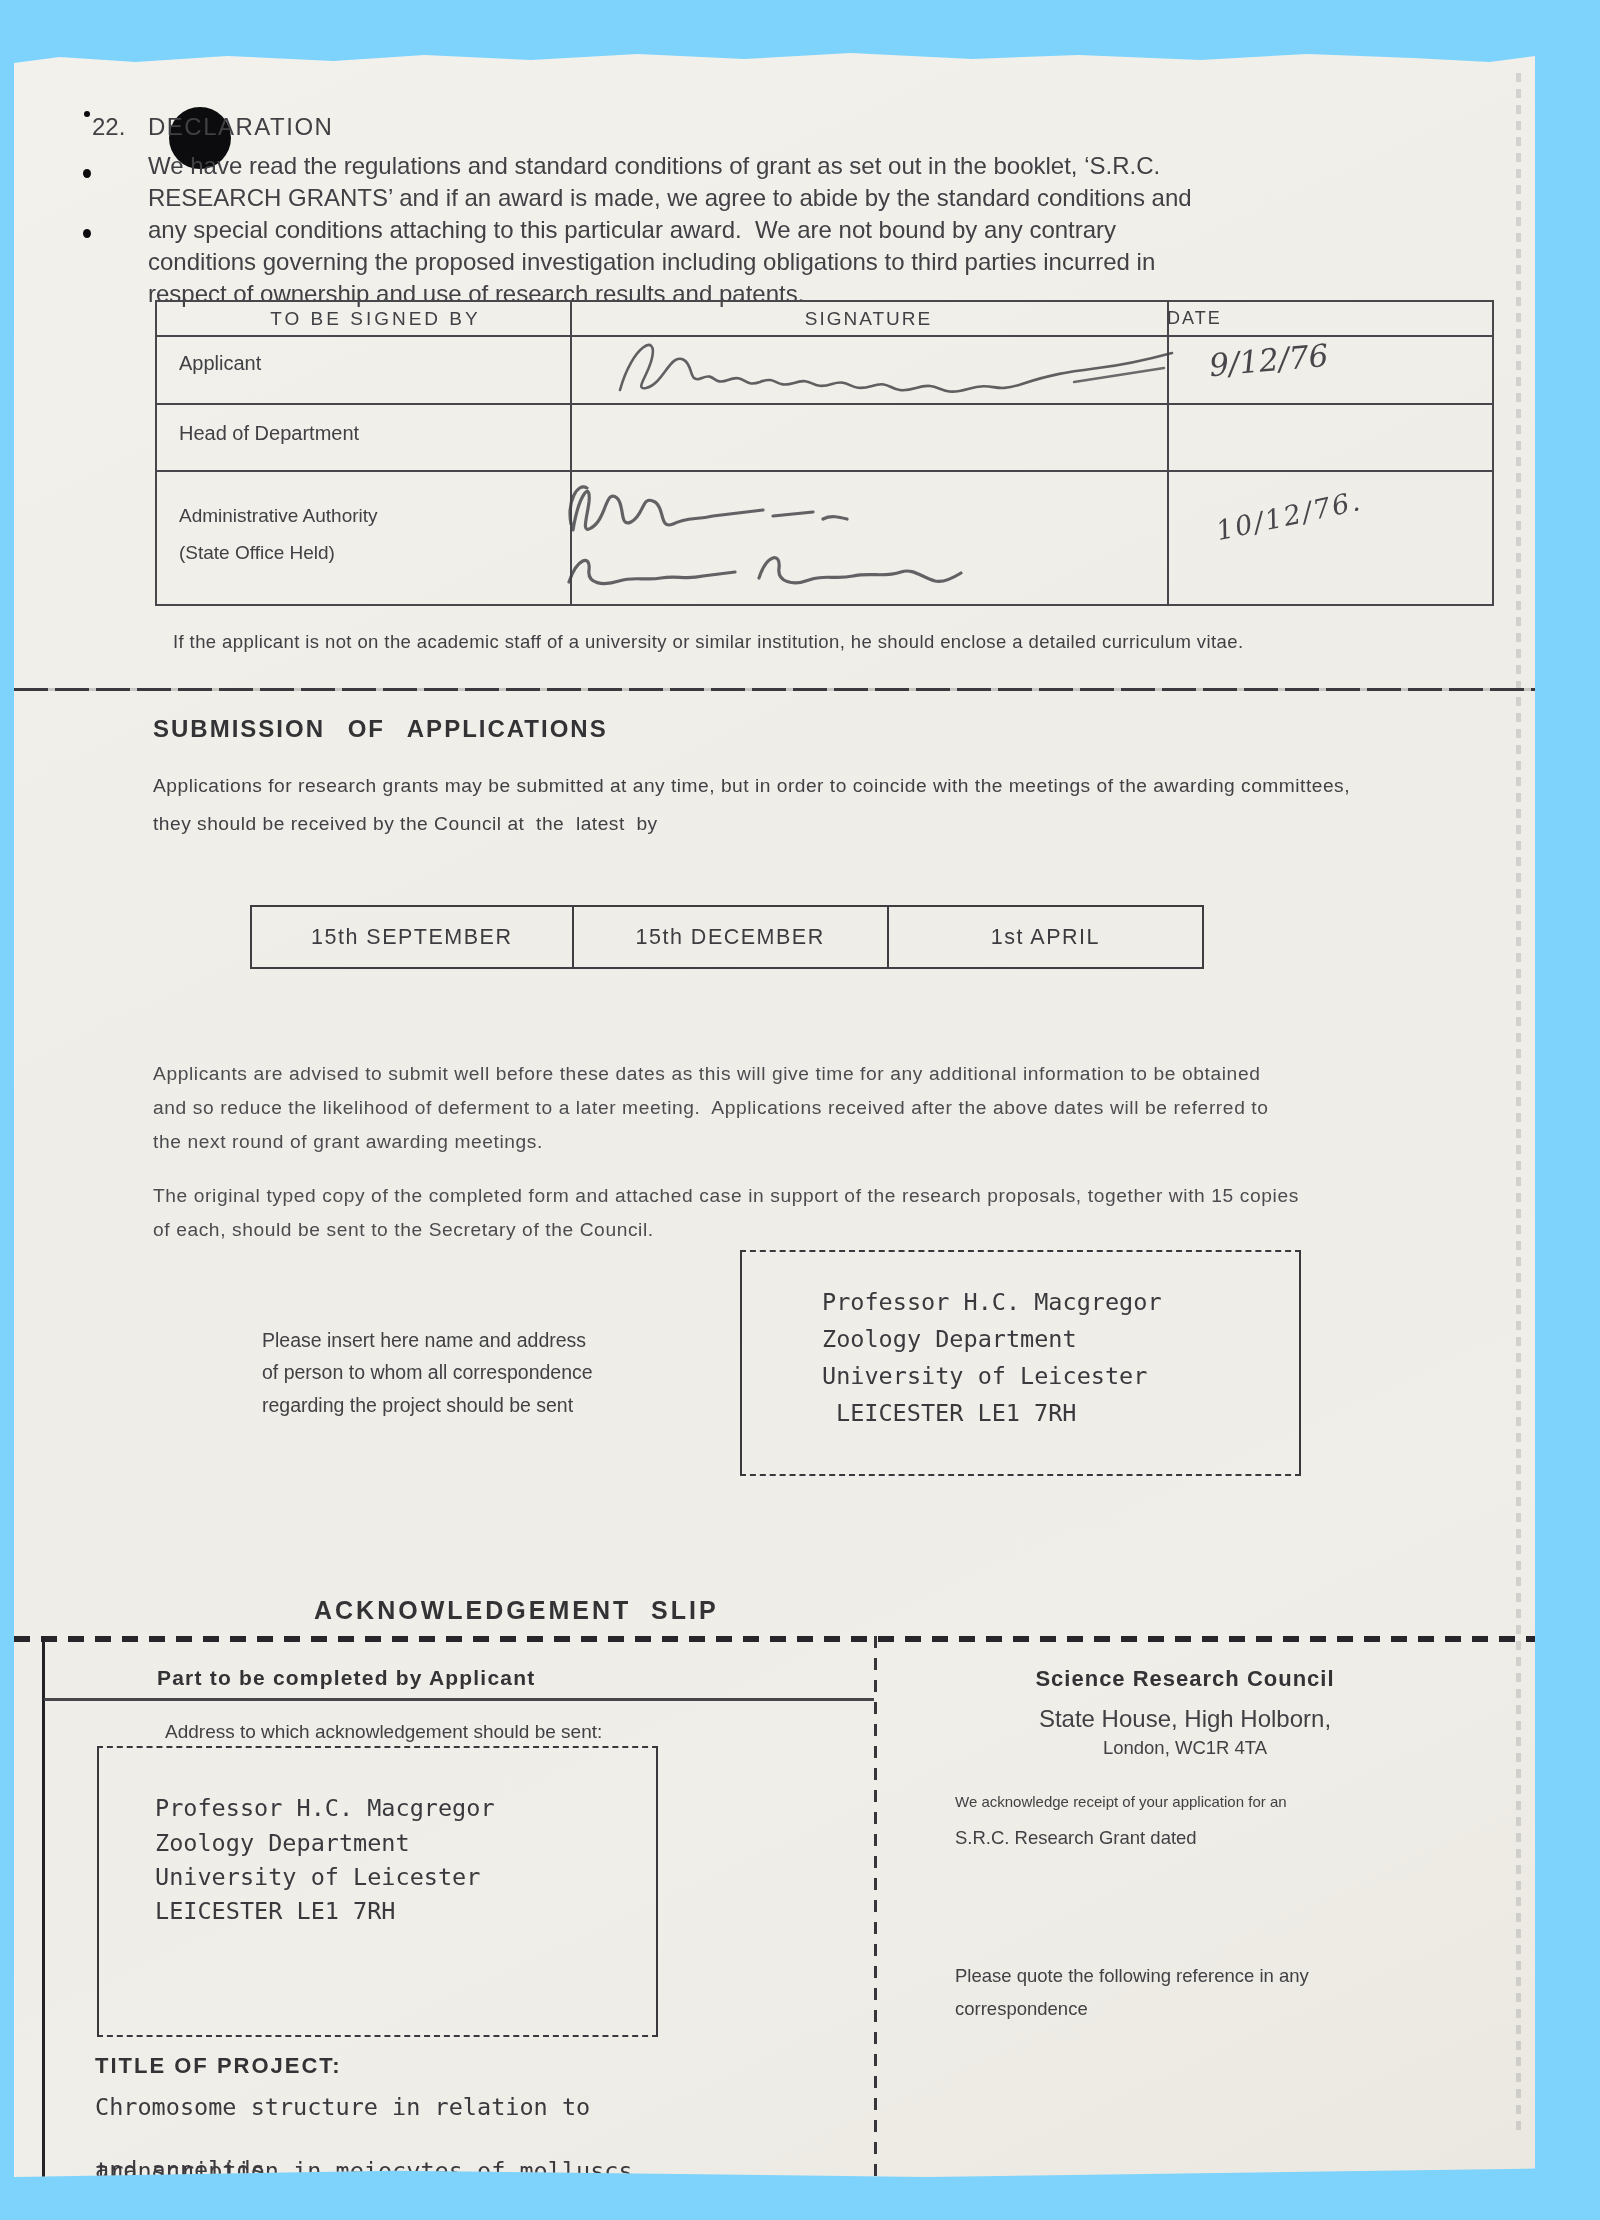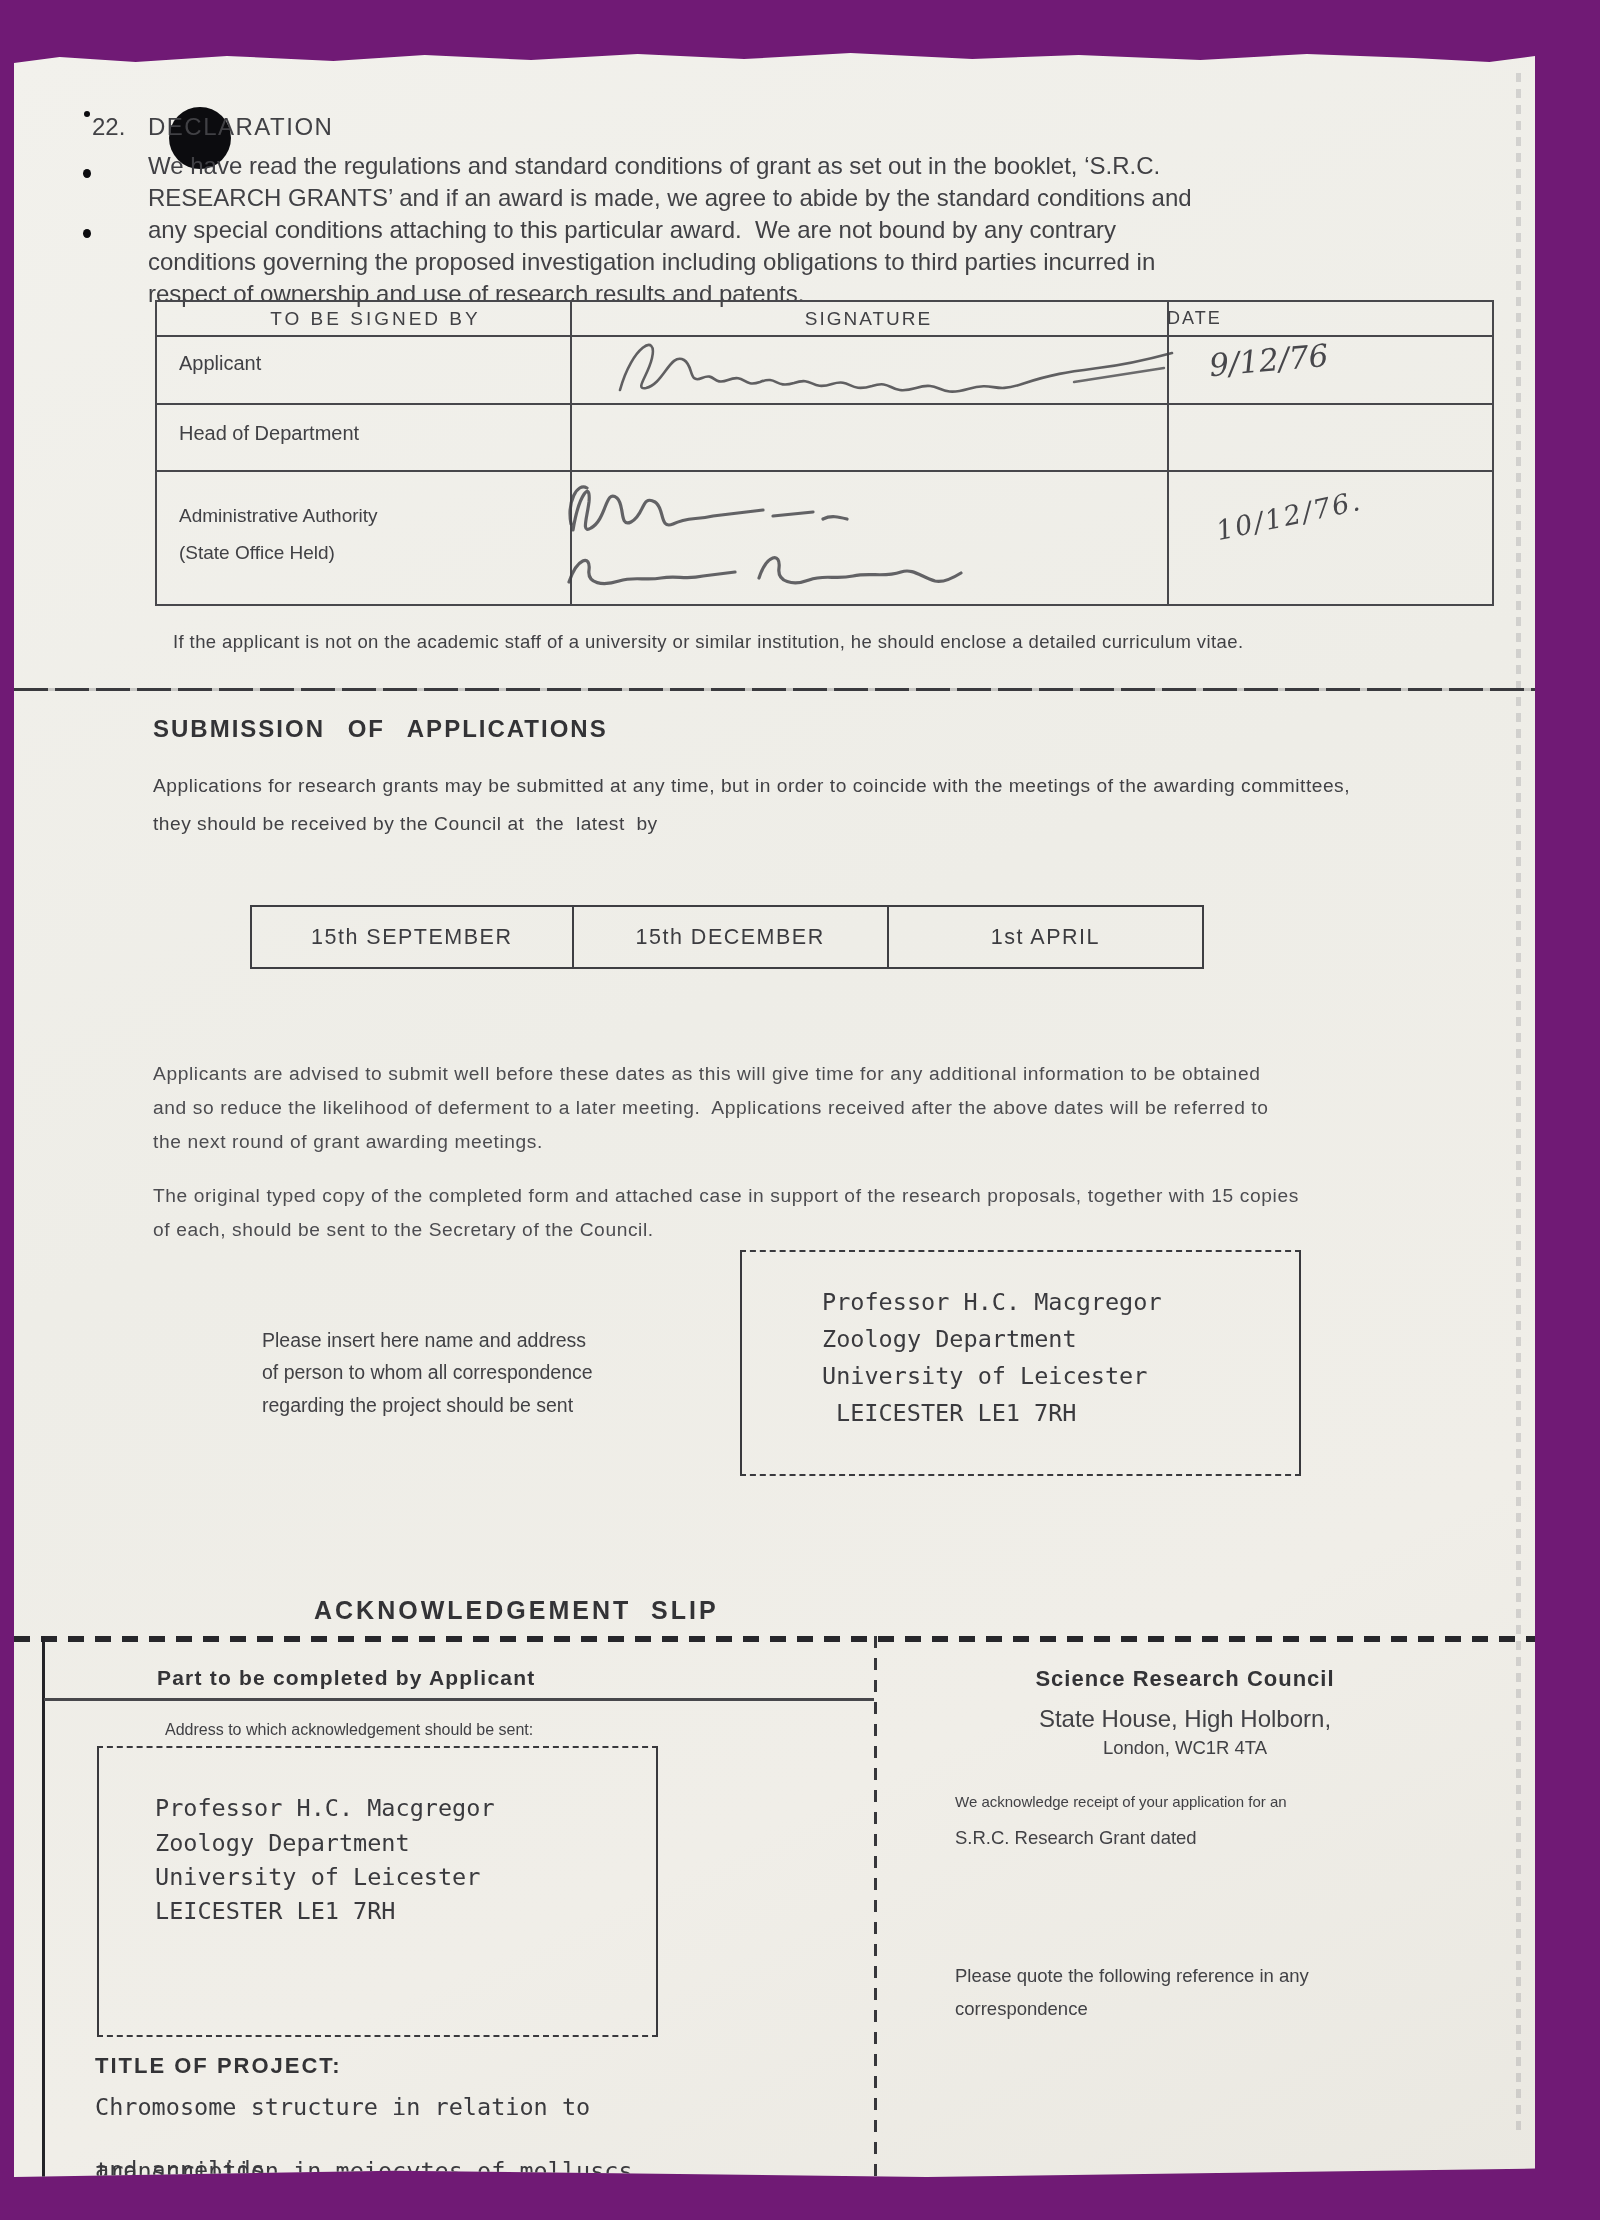--- a/index.html
+++ b/index.html
@@ -1,16 +1,16 @@
 <!DOCTYPE html>
 <html><head>
 <meta charset="utf-8">
 <style>
   html,body{margin:0;padding:0;background:#101013;}
-  .stage{position:relative;width:1600px;height:2220px;background:#701a75;overflow:hidden;
+  .stage{position:relative;width:1600px;height:2220px;background:#7dd3fc;overflow:hidden;
          font-family:"Liberation Sans",sans-serif;text-decoration:underline;}
   .paper{position:absolute;left:14px;top:53px;width:1521px;height:2124px;
          background:linear-gradient(155deg,#f2f1ec 0%,#eeede7 45%,#f0eee8 75%,#eae8e1 100%);
          clip-path:polygon(0 10px,3% 4px,8% 9px,14% 3px,21% 8px,27% 2px,34% 7px,41% 1px,48% 6px,55% 0,63% 6px,70% 2px,78% 7px,85% 1px,92% 5px,97% 9px,100% 3px,100% 99.6%,60% 100%,25% 99.7%,0 100%);}
   .line{position:absolute;white-space:pre;}
   .s{color:#414145;}
   .b{color:#333336;font-weight:bold;}
   .m{font-family:"DejaVu Sans Mono","Liberation Mono",monospace;color:#3a3a3e;}
   .faded{color:#4c4c50;}
   .hline{position:absolute;background:#47474b;}
@@ -115,21 +115,21 @@
     </div>
 
     <div class="line b" style="left:300px;top:1543px;width:920px;font-size:25px;letter-spacing:3px;">ACKNOWLEDGEMENT  SLIP</div>
 
     <div class="perf" style="left:0;top:1583px;width:1521px;"></div>
     <div class="vdash" style="left:860px;top:1583px;height:541px;"></div>
     <div style="position:absolute;left:28px;top:1583px;width:3px;height:541px;background:#232327;"></div>
 
     <div class="line b" style="left:143px;top:1613px;font-size:21px;letter-spacing:1.2px;">Part to be completed by Applicant</div>
     <div class="hline" style="left:30px;top:1645px;width:830px;height:2.5px;"></div>
-    <div class="line s" style="left:151px;top:1668px;font-size:16px;">Address to which acknowledgement should be sent:</div>
+    <div class="line s" style="left:151px;top:1668px;font-size:19px;">Address to which acknowledgement should be sent:</div>
 
     <div class="box" style="left:83px;top:1693px;width:557px;height:287px;">
       <div class="line m" style="left:56px;top:46px;font-size:23.5px;">Professor H.C. Macgregor</div>
       <div class="line m" style="left:56px;top:81px;font-size:23.5px;">Zoology Department</div>
       <div class="line m" style="left:56px;top:115px;font-size:23.5px;">University of Leicester</div>
       <div class="line m" style="left:56px;top:149px;font-size:23.5px;">LEICESTER LE1 7RH</div>
     </div>
 
     <div class="line b" style="left:81px;top:2000px;font-size:22px;letter-spacing:2px;">TITLE OF PROJECT:</div>
     <div class="line m" style="left:81px;top:2040px;font-size:23.5px;">Chromosome structure in relation to</div>

